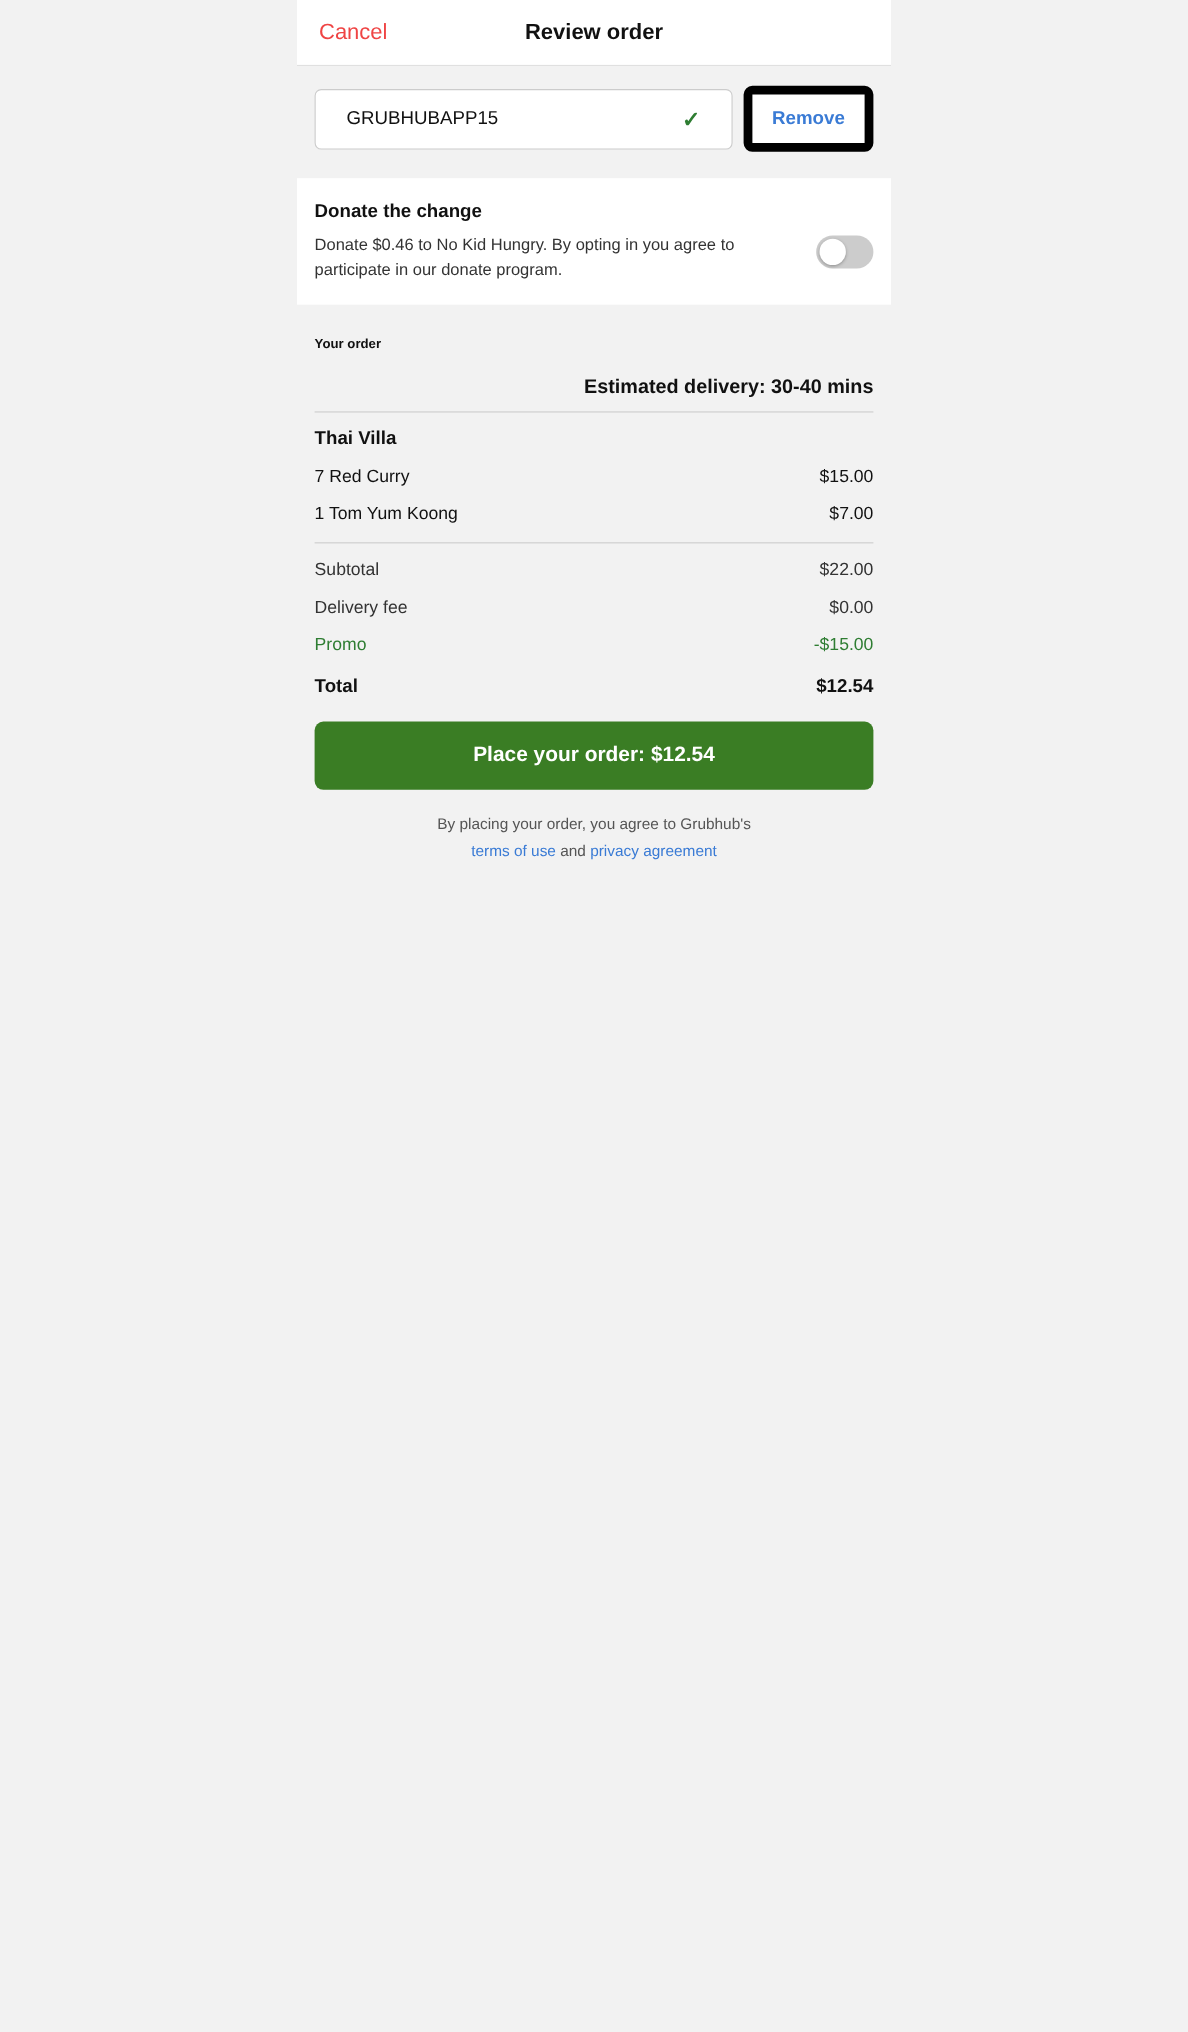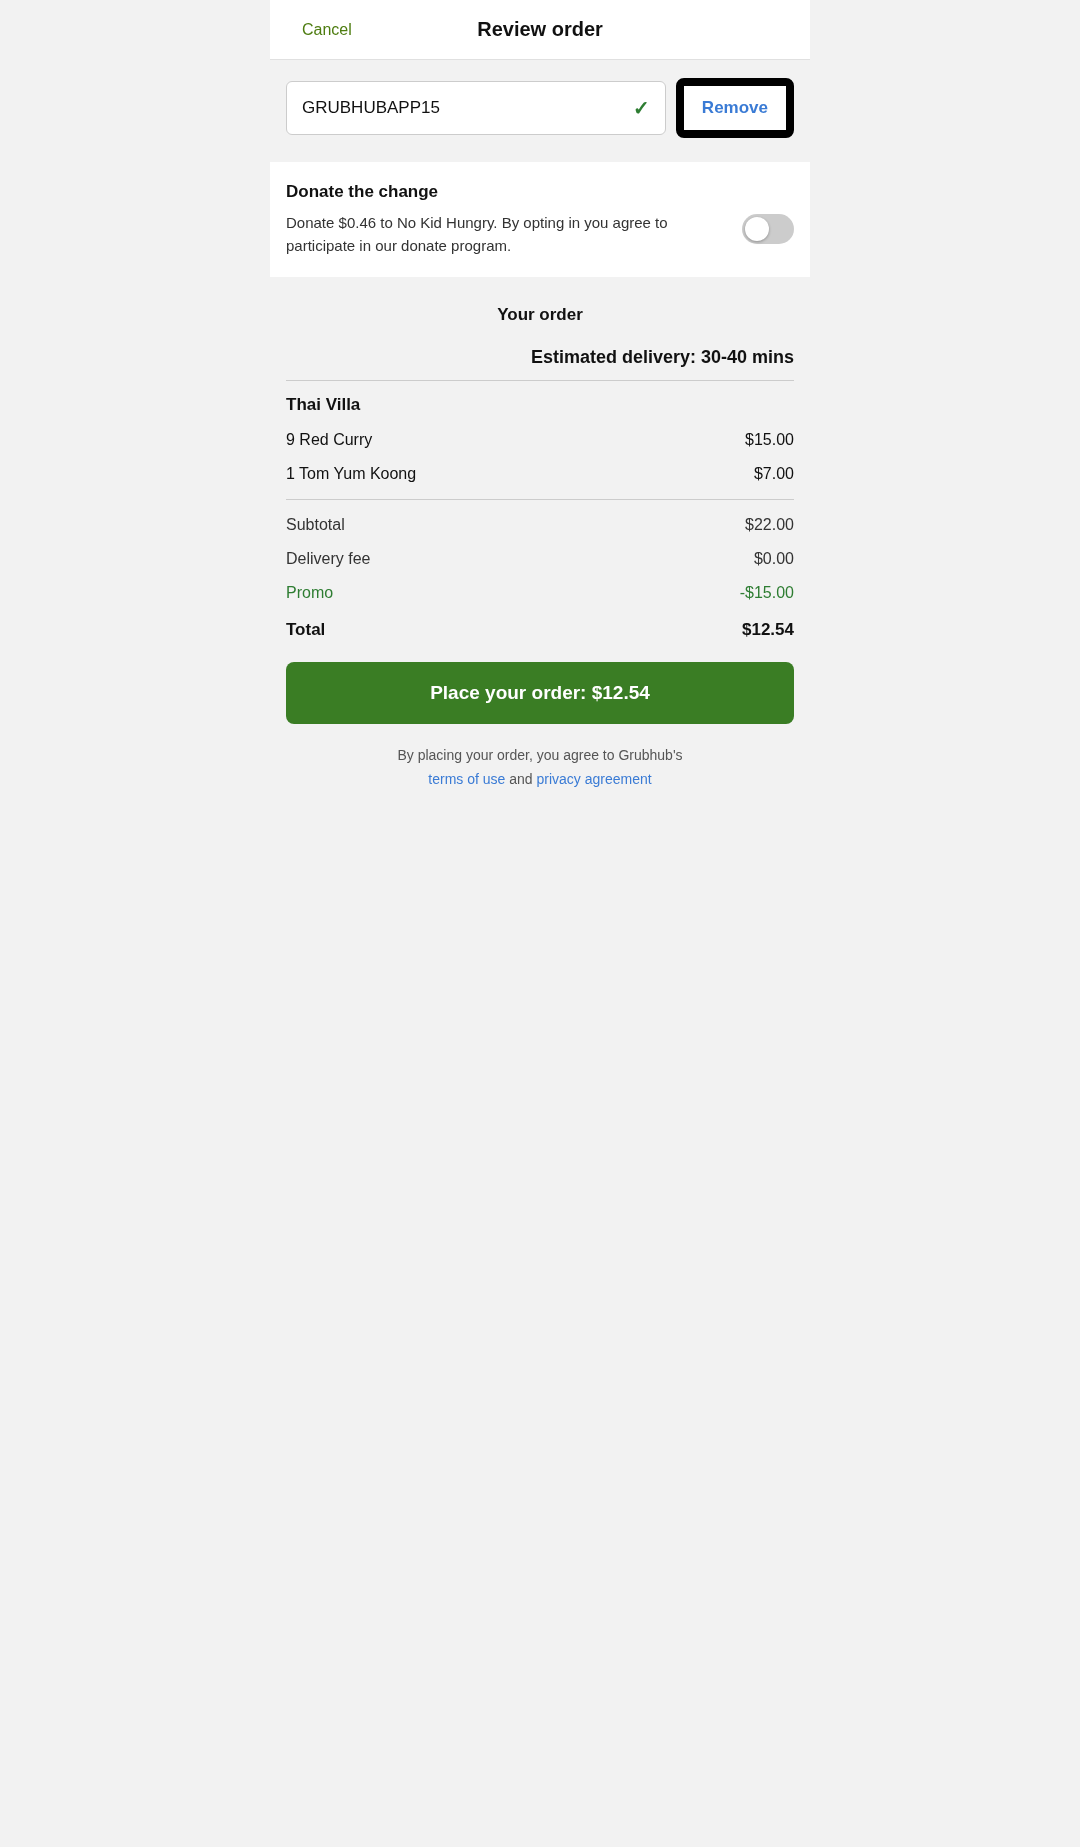--- a/index.html
+++ b/index.html
@@ -19,23 +19,23 @@
       background: #fff;
       display: flex;
       align-items: center;
       justify-content: center;
       padding: 18px 20px;
       position: relative;
       border-bottom: 1px solid #e0e0e0;
     }
     .header-cancel {
       position: absolute;
-      left: 32px;
-      color: #4d7c0f;
-      font-size: 16px;
+      left: 20px;
+      color: #ef4444;
+      font-size: 20px;
       font-weight: 400;
       text-decoration: none;
     }
     .header-title {
       font-size: 20px;
       font-weight: 700;
       color: #111;
     }
 
     
@@ -52,21 +52,21 @@
     .promo-input-row {
       display: flex;
       gap: 10px;
       align-items: center;
     }
     .promo-input-wrapper {
       flex: 1;
       background: #fff;
       border: 1.5px solid #ccc;
       border-radius: 6px;
-      padding: 14px 15px;
+      padding: 14px 28px;
       display: flex;
       align-items: center;
       justify-content: space-between;
     }
     .promo-input-text {
       font-size: 17px;
       color: #111;
       font-weight: 400;
     }
     .promo-check-icon {
@@ -142,25 +142,24 @@
       text-decoration: none;
       cursor: pointer;
     }
 
     
     .your-order-section {
       background: #f2f2f2;
       padding: 16px 16px 8px 16px;
     }
     .your-order-title {
-      font-size: 17px;
+      font-size: 12px;
       font-weight: 700;
       color: #111;
       margin-bottom: 0;
-      text-align: center;
     }
 
     
     .order-details {
       background: #f2f2f2;
       padding: 0 16px;
     }
     .estimated-delivery {
       font-size: 18px;
       font-weight: 700;
@@ -293,21 +292,21 @@
 
 <div class="your-order-section">
   <div class="your-order-title">Your order</div>
 </div>
 
 <div class="order-details">
   <div class="estimated-delivery">Estimated delivery: 30-40 mins</div>
   <div class="restaurant-name">Thai Villa</div>
 
   <div class="order-item-row">
-    <span class="order-item-name">9 Red Curry</span>
+    <span class="order-item-name">7 Red Curry</span>
     <span class="order-item-price">$15.00</span>
   </div>
   <div class="order-item-row">
     <span class="order-item-name">1 Tom Yum Koong</span>
     <span class="order-item-price">$7.00</span>
   </div>
 
   <hr class="divider">
 
   <div class="summary-row">

